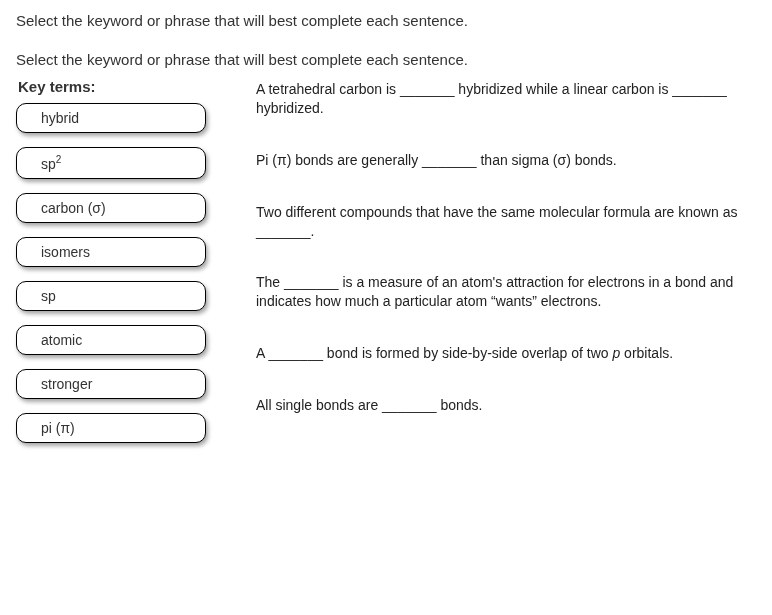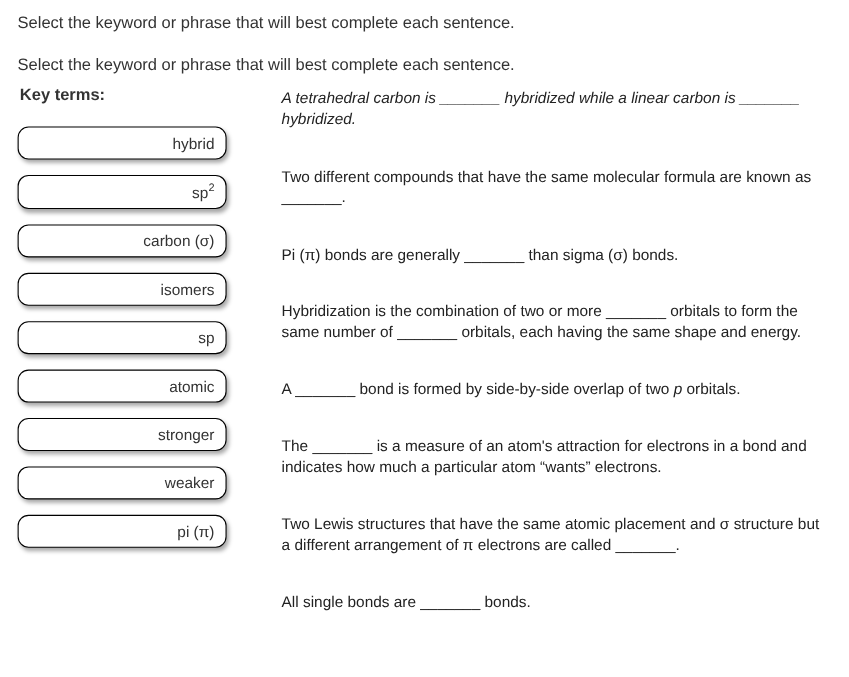--- a/index.html
+++ b/index.html
@@ -29,48 +29,47 @@
       display: flex;
       gap: 30px;
     }
     .left-col {
       width: 210px;
       flex-shrink: 0;
     }
     .key-terms-label {
       font-weight: bold;
       font-size: 15px;
-      margin-bottom: 20px;
+      margin-bottom: 8px;
       padding-left: 2px;
     }
     .term-pill {
       border: 1px solid #000;
       border-radius: 10px;
-      padding: 6px 10px;
+      padding: 6px 24px;
       margin-bottom: 14px;
-      text-align: right;
+      text-align: left;
       font-size: 14px;
       background: #fff;
       box-shadow: 2px 3px 4px rgba(0,0,0,0.35);
       cursor: move;
       width: 190px;
     }
     .right-col {
       flex: 1;
       padding-top: 2px;
     }
     .sentence {
       font-size: 14px;
       line-height: 1.35;
       margin-bottom: 33px;
       color: #222;
     }
     .sentence:first-child {
       margin-top: 0;
-      font-style: italic;
     }
     sup {
       font-size: 10px;
     }
     .ital {
       font-style: italic;
     }
   </style>
 </head>
 <body>
@@ -82,27 +81,24 @@
   <div class="left-col">
     <div class="key-terms-label">Key terms:</div>
     <div id="terms-list">
         <div class="term-pill">hybrid</div>
         <div class="term-pill">sp<sup>2</sup></div>
         <div class="term-pill">carbon (σ)</div>
         <div class="term-pill">isomers</div>
         <div class="term-pill">sp</div>
         <div class="term-pill">atomic</div>
         <div class="term-pill">stronger</div>
-        <div class="term-pill">weaker</div>
         <div class="term-pill">pi (π)</div>
       </div>
   </div>
   <div class="right-col" id="sentences-list">
       <div class="sentence">A tetrahedral carbon is _______ hybridized while a linear carbon is _______ hybridized.</div>
+      <div class="sentence">Pi (π) bonds are generally _______ than sigma (σ) bonds.</div>
       <div class="sentence">Two different compounds that have the same molecular formula are known as _______.</div>
-      <div class="sentence">Pi (π) bonds are generally _______ than sigma (σ) bonds.</div>
-      <div class="sentence">Hybridization is the combination of two or more _______ orbitals to form the same number of _______ orbitals, each having the same shape and energy.</div>
+      <div class="sentence">The _______ is a measure of an atom's attraction for electrons in a bond and indicates how much a particular atom “wants” electrons.</div>
       <div class="sentence">A _______ bond is formed by side-by-side overlap of two <span class="ital">p</span> orbitals.</div>
-      <div class="sentence">The _______ is a measure of an atom's attraction for electrons in a bond and indicates how much a particular atom “wants” electrons.</div>
-      <div class="sentence">Two Lewis structures that have the same atomic placement and σ structure but a different arrangement of π electrons are called _______.</div>
       <div class="sentence">All single bonds are _______ bonds.</div>
     </div>
 </div>
 
 </body></html>

